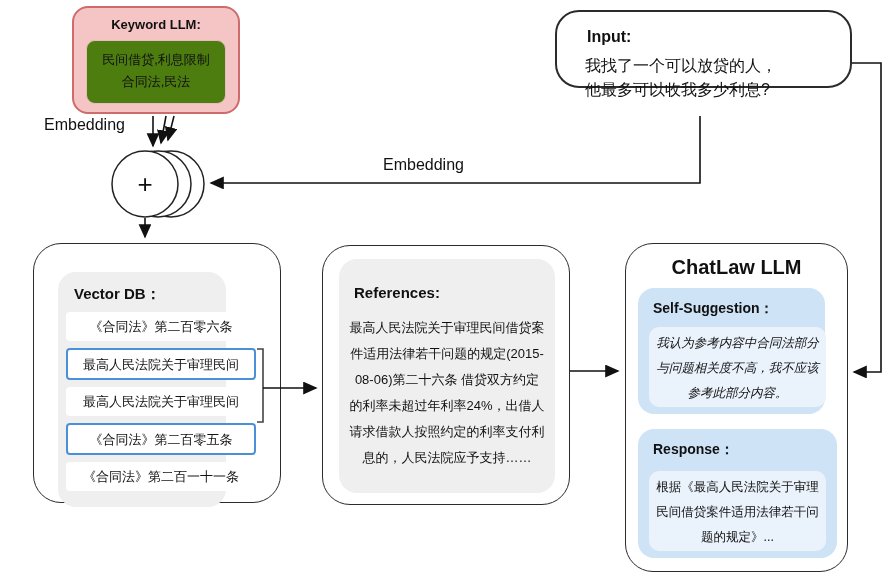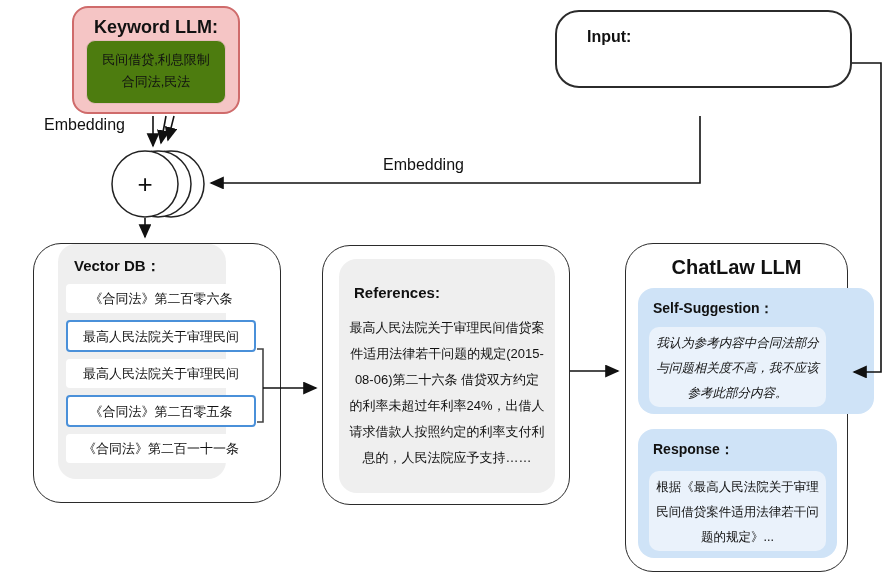--- a/index.html
+++ b/index.html
@@ -4,51 +4,51 @@
 <style>
   html,body{margin:0;padding:0;background:#fff;}
   #stage{
     position:relative;width:892px;height:587px;background:#ffffff;
     font-family:"Liberation Sans","DejaVu Sans",sans-serif;color:#111;overflow:hidden;
   }
   .abs{position:absolute;}
   .pre{white-space:pre-line;}
   
   .kw-box{left:72px;top:6px;width:168px;height:108px;background:#f5c5c5;border:2px solid #cf6b6b;border-radius:16px;box-sizing:border-box;}
-  .kw-title{left:0;top:9px;width:100%;text-align:center;font-weight:bold;font-size:18px;}
+  .kw-title{left:0;top:9px;width:100%;text-align:center;font-weight:bold;font-size:13px;}
   .kw-inner{left:12px;top:32px;width:140px;height:64px;background:#4d7c0f;border:1px solid #e7bcbc;border-radius:9px;
             font-size:13px;line-height:22px;text-align:center;padding-top:8px;box-sizing:border-box;}
   
   .input-box{left:555px;top:10px;width:297px;height:78px;background:#fff;border:2px solid #2b2b2b;border-radius:24px;box-sizing:border-box;}
   .input-title{left:30px;top:16px;font-weight:bold;font-size:16px;}
   .input-text{left:28px;top:42px;width:250px;font-size:16px;line-height:24px;}
   
   .embed-label{font-size:16px;}
   .embed-left{left:44px;top:116px;}
   .embed-right{left:383px;top:156px;}
   
   .panel{background:#fff;border:1.7px solid #2b2b2b;border-radius:28px;box-sizing:border-box;}
   .vdb{left:33px;top:243px;width:248px;height:260px;}
   .refs{left:322px;top:245px;width:248px;height:260px;}
   .chatlaw{left:625px;top:243px;width:223px;height:329px;}
   .gray-inner{background:#efefef;border-radius:18px;box-sizing:border-box;}
-  .vdb-inner{left:24px;top:0;width:168px;height:235px;}
+  .vdb-inner{left:24px;top:28px;width:168px;height:235px;}
   .refs-inner{left:16px;top:13px;width:216px;height:234px;}
   .panel-title{font-weight:bold;font-size:15px;}
   .vdb-title{left:16px;top:13px;}
   .refs-title{left:15px;top:25px;}
   .refs-text{left:8px;top:56px;width:200px;font-size:13px;line-height:26px;text-align:center;}
   
   .vdb-item{left:8px;width:190px;height:29px;background:#fff;border-radius:4px;font-size:13px;line-height:29px;
             text-align:center;box-sizing:border-box;}
   .vdb-item.hl{border:2px solid #4a90d9;height:32px;line-height:29px;}
   
   .cl-title{left:0;top:12px;width:100%;text-align:center;font-weight:bold;font-size:20px;}
   .bluebox{background:#cfe3f7;border-radius:16px;box-sizing:border-box;}
-  .ss-box{left:12px;top:44px;width:236px;height:126px;padding-left:44px;}
+  .ss-box{left:12px;top:44px;width:187px;height:126px;padding-left:44px;}
   .resp-box{left:12px;top:185px;width:199px;height:129px;}
   .blue-title{left:15px;top:12px;font-weight:bold;font-size:14px;}
   .blue-inner{left:11px;width:177px;height:80px;background:#eaf2fb;border-radius:10px;
               font-size:12.5px;line-height:25px;text-align:center;padding-top:4px;box-sizing:border-box;}
   .ss-inner{top:39px;font-style:italic;}
   .resp-inner{top:42px;}
   
   #wires{position:absolute;left:0;top:0;width:892px;height:587px;pointer-events:none;z-index:10;}
 </style>
 </head>
@@ -57,20 +57,22 @@
 <div id="stage">
 
   <div class="abs kw-box">
     <div class="abs kw-title">Keyword LLM:</div>
     <div class="abs kw-inner pre">民间借贷,利息限制
 合同法,民法</div>
   </div>
 
   <div class="abs input-box">
     <div class="abs input-title">Input:</div>
+    <div class="abs input-text pre">我找了一个可以放贷的人，
+他最多可以收我多少利息?</div>
   </div>
 
   <div class="abs embed-label embed-left">Embedding</div>
   <div class="abs embed-label embed-right">Embedding</div>
 
   <div class="abs panel vdb">
     <div class="abs gray-inner vdb-inner">
       <div class="abs panel-title vdb-title">Vector DB：</div>
       <div class="abs vdb-item" style="top:40px;">《合同法》第二百零六条</div>
       <div class="abs vdb-item hl" style="top:76px;">最高人民法院关于审理民间</div>

